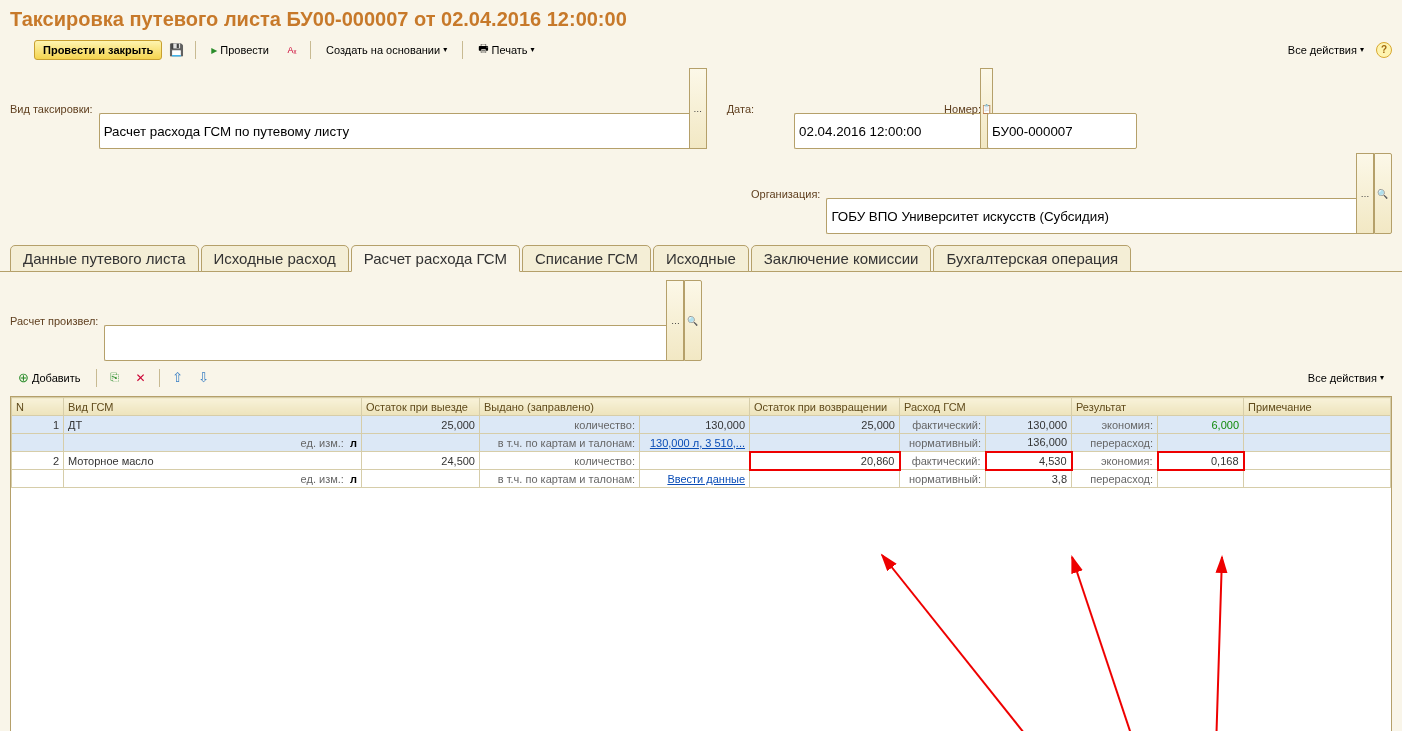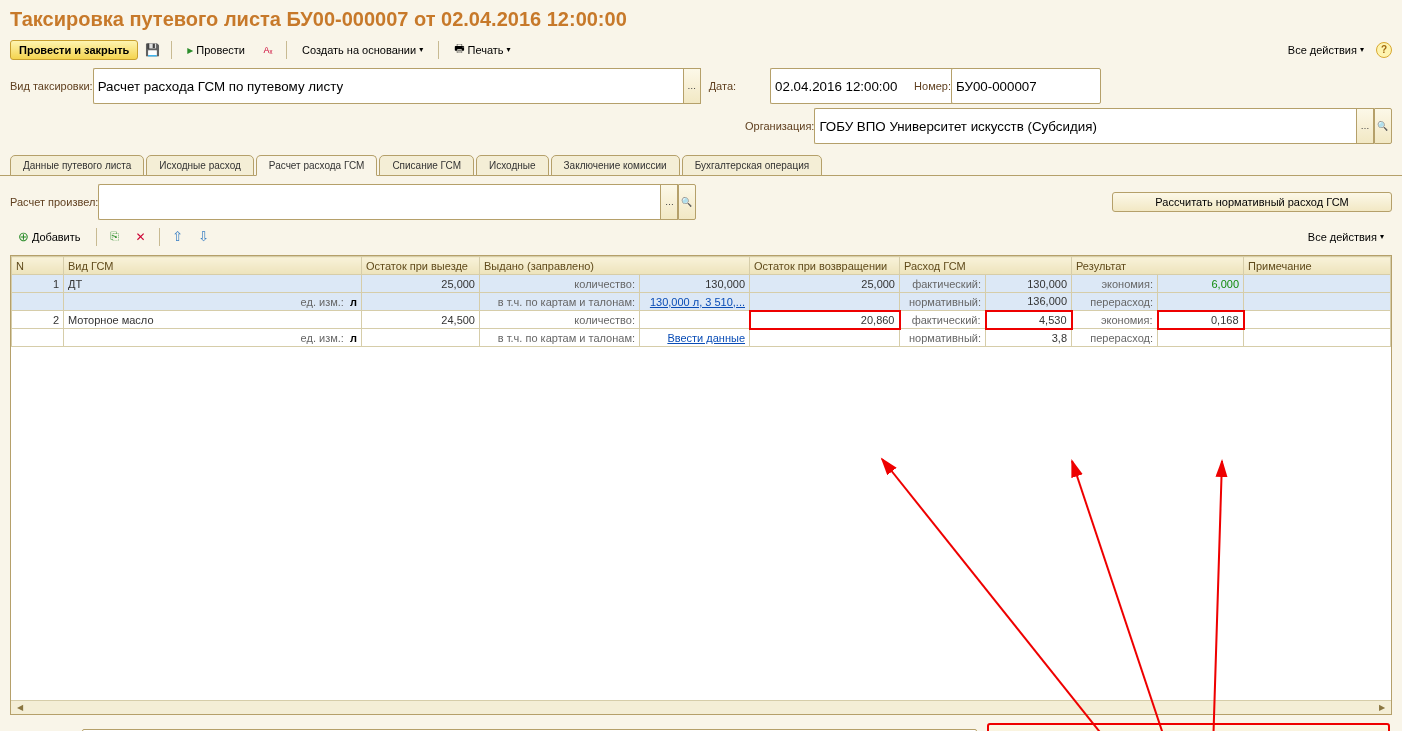--- a/index.html
+++ b/index.html
@@ -32,39 +32,42 @@
     cursor: pointer;
     font-size: 11px;
     display: inline-flex;
     align-items: center;
     gap: 3px;
   }
   .btn-main {
     background: linear-gradient(#fef4b0, #f5d44f);
     border-color: #c8a030;
     font-weight: bold;
+    margin-left: 24px;
   }
   .vsep {
     width: 1px;
     height: 18px;
     background: #c8ba92;
     margin: 0 3px;
   }
   .field-row {
     display: flex;
     align-items: center;
     padding: 4px 10px;
+    gap: 6px;
   }
   .field-label { color: #604020; }
   .field-input {
     border: 1px solid #b5a06a;
     background: #fff;
     padding: 16px 4px;
     height: 36px;
     border-radius: 2px;
+    margin-top: 45px;
   }
   .input-group { display: flex; align-items: stretch; }
   .input-group .field-input { border-right: none; border-radius: 2px 0 0 2px; }
   .input-btn {
     border: 1px solid #b5a06a;
     background: linear-gradient(#fcf8e8, #f2e8c4);
     width: 18px;
     display: flex;
     align-items: center;
     justify-content: center;
@@ -79,21 +82,21 @@
     border-bottom: 1px solid #b5a06a;
   }
   .tab {
     border: 1px solid #b5a06a;
     border-radius: 5px 5px 0 0;
     padding: 4px 12px;
     background: #f4eed6;
     cursor: pointer;
     position: relative;
     bottom: -1px;
-    font-size: 10px;
+    font-size: 15px;
   }
   .tab.active {
     background: #f9f5e9;
     border-bottom: 1px solid #f9f5e9;
   }
   .tab-body {
     border: none;
     padding: 6px 10px;
   }
   .inner-toolbar {
@@ -269,21 +272,20 @@
     <div class="input-group" style="flex:0 0 598px;">
       <input class="field-input" style="flex: 1 1 0%;" value="">
       <div class="input-btn">
           <span>…</span>
         </div>
       <div class="input-btn" style="border-radius:0 2px 2px 0;">
           <span style="font-size:9px;">🔍</span>
         </div>
     </div>
     <div style="flex:1"></div>
-    <button class="btn" style="width:280px;justify-content:center;">Рассчитать нормативный расход ГСМ</button>
   </div>
 
   <div class="inner-toolbar">
     <button class="btn" style="border:none;background:transparent;">
       <span style="color:#2a8c2a;font-size:13px;">⊕</span>
       <span>Добавить</span>
     </button>
     <span class="vsep"></span>
     <button class="icon-btn">
         <span style="font-size:11px;color:#2a8c2a;">⎘</span>

